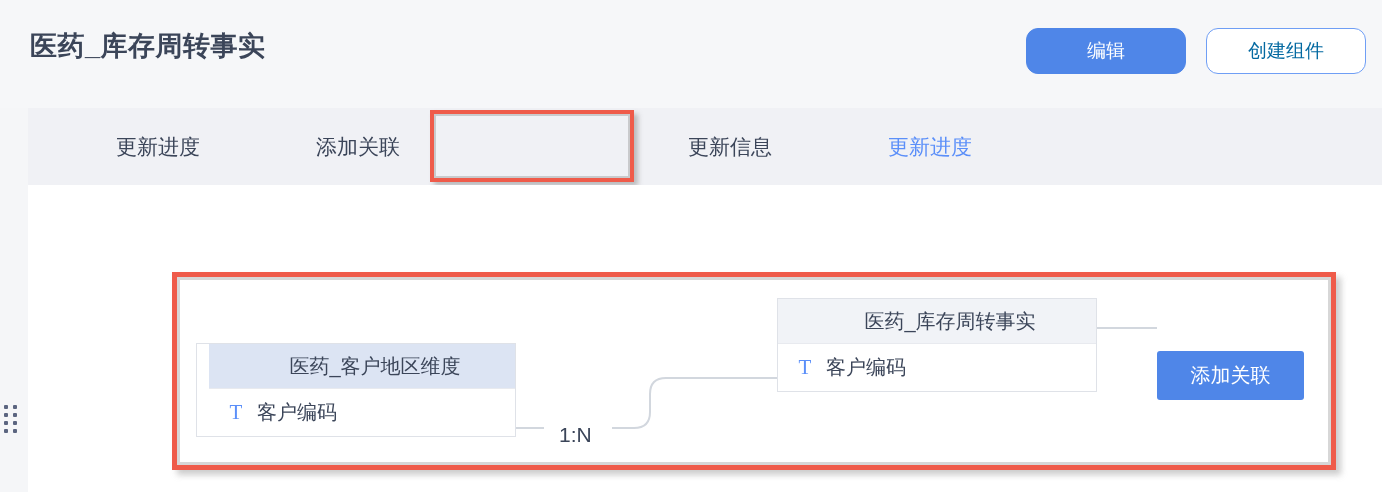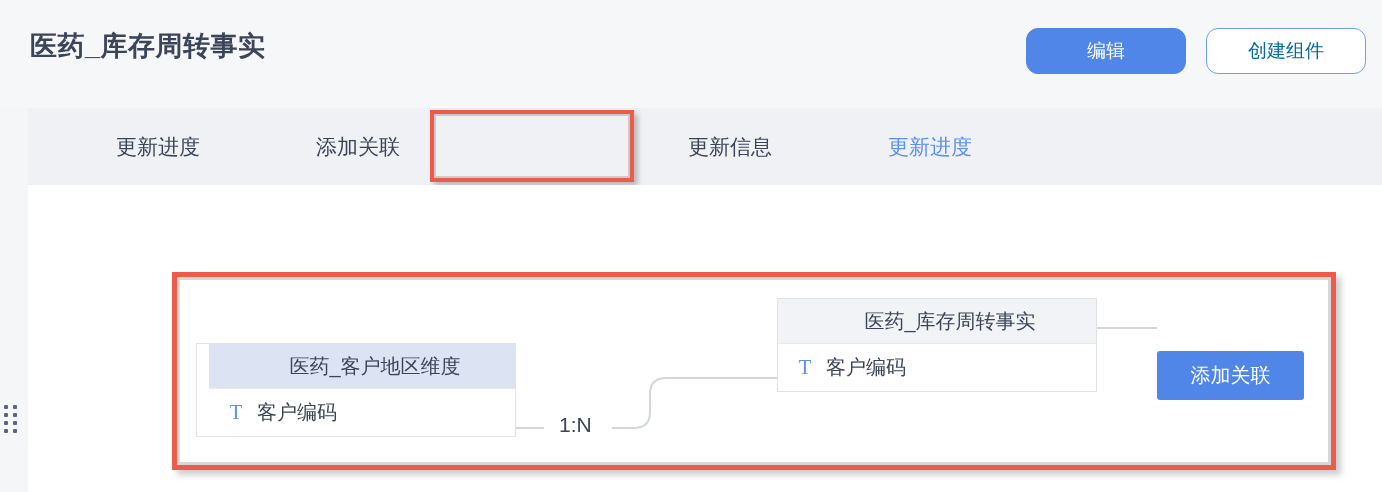--- a/index.html
+++ b/index.html
@@ -209,21 +209,21 @@
   }
 
   #connector-svg {
     position: absolute;
     left: 0; top: 0;
     width: 1164px; height: 198px;
     pointer-events: none;
   }
   #cardinality-label {
     position: absolute;
-    left: 380px; top: 141px;
+    left: 380px; top: 151px;
     font-size: 21px;
     color: #3b4559;
     background: #ffffff;
     padding: 0 7px;
     white-space: nowrap;
   }
 </style>
 </head>
 <body>
 

